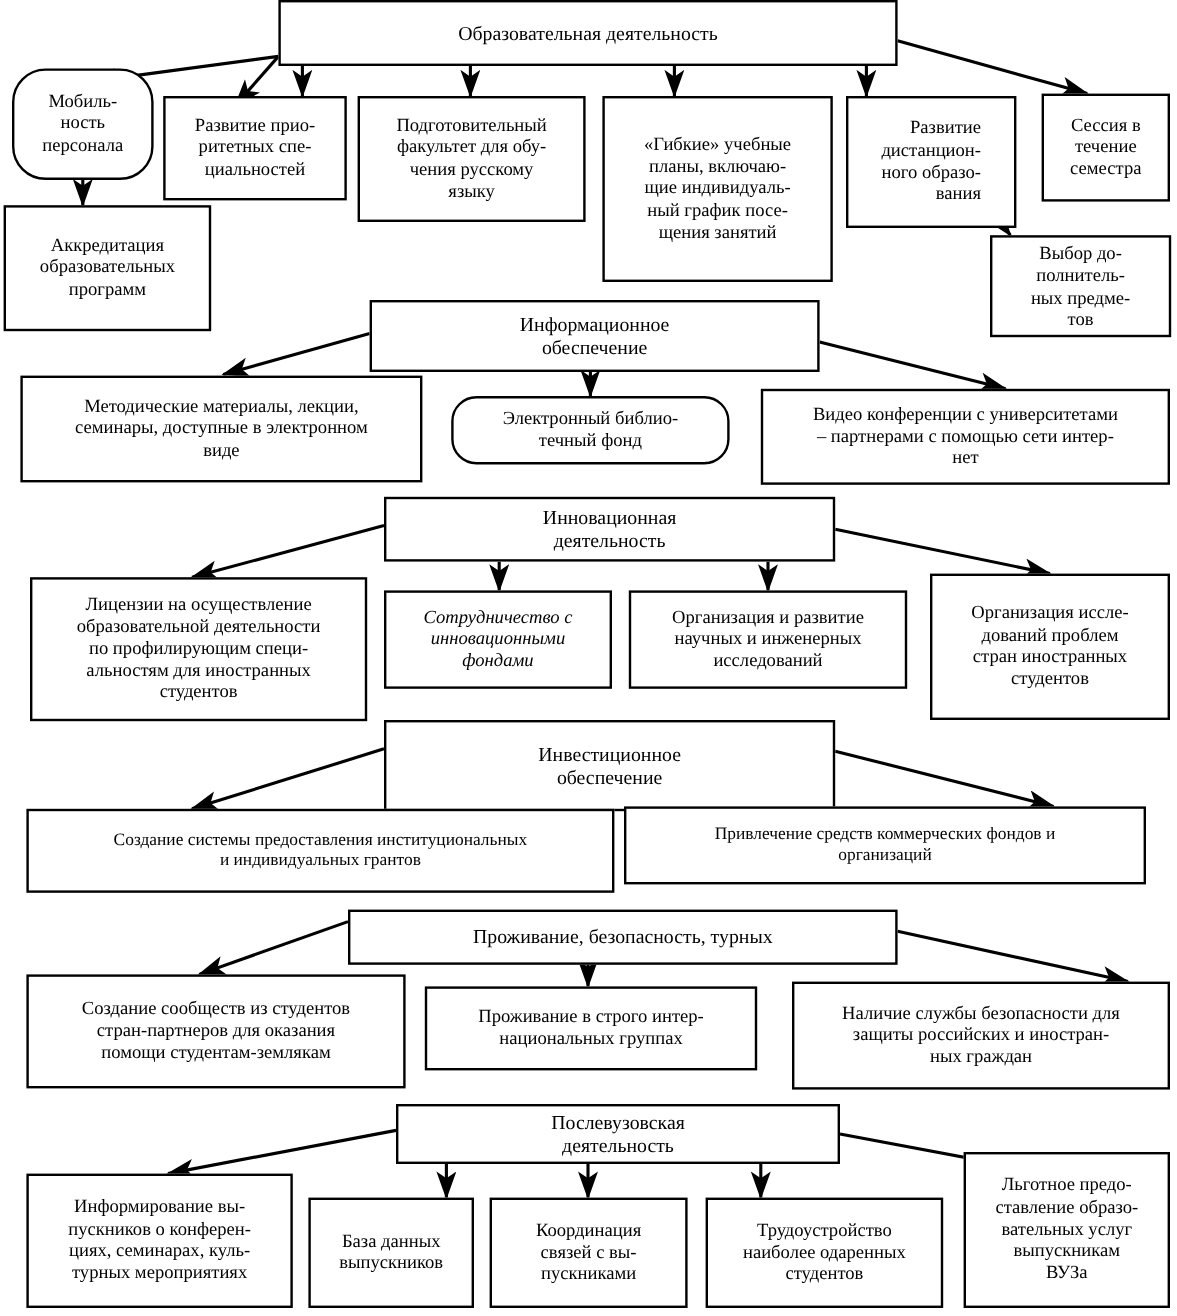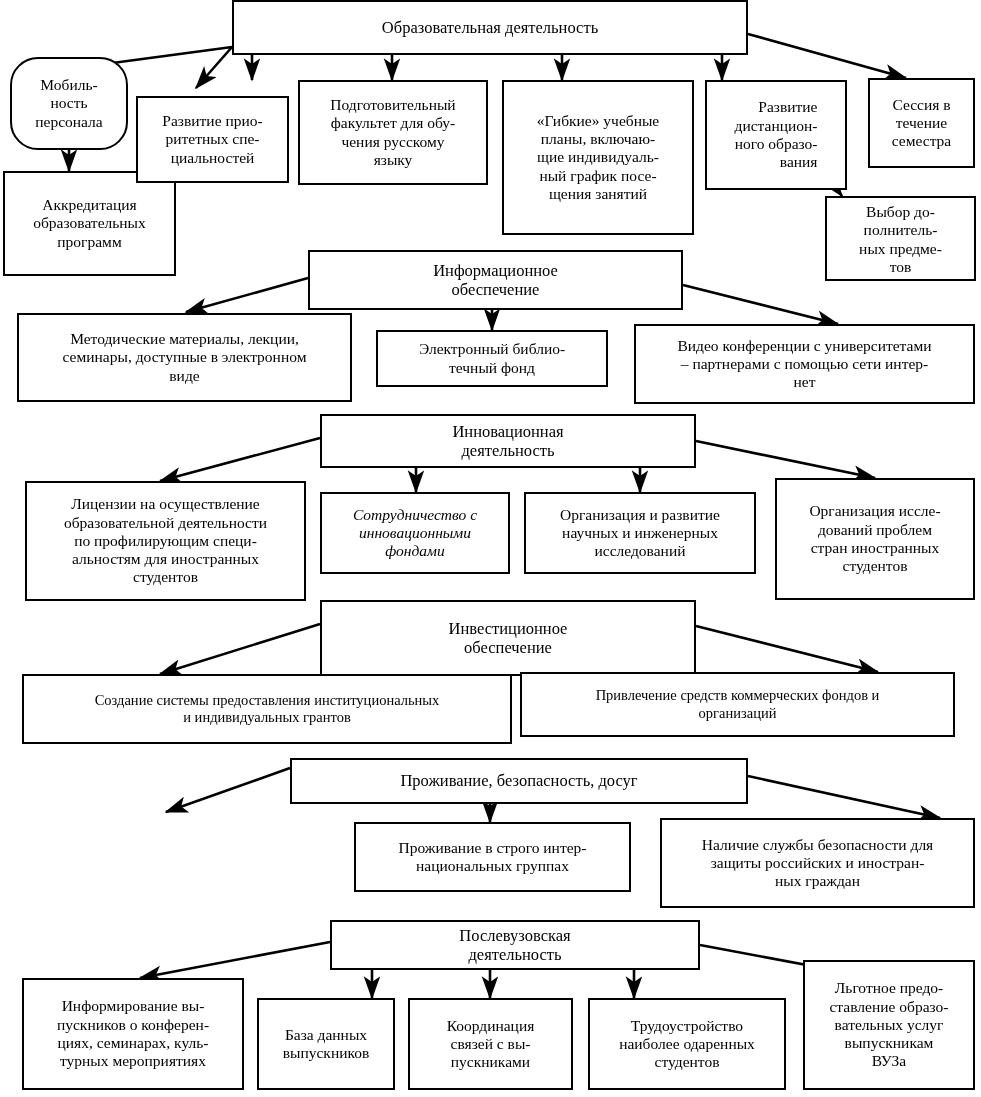--- a/index.html
+++ b/index.html
@@ -95,21 +95,21 @@
   <div class="node hub" style="left:232px;top:0px;width:516px;height:55px;">Образовательная деятельность</div>
 
   <div class="node f15" style="left:10px;top:57px;width:118px;height:93px;border-radius:28px;">Мобиль-
 ность
 персонала</div>
 
   <div class="node f15" style="left:3px;top:171px;width:173px;height:105px;">Аккредитация
 образовательных
 программ</div>
 
-  <div class="node f15" style="left:136px;top:80px;width:153px;height:87px;margin-top:16px;">Развитие прио-
+  <div class="node f15" style="left:136px;top:80px;width:153px;height:87px;">Развитие прио-
 ритетных спе-
 циальностей</div>
 
   <div class="node f15" style="left:298px;top:80px;width:190px;height:105px;">Подготовительный
 факультет для обу-
 чения русскому
 языку</div>
 
   <div class="node f15" style="left:502px;top:80px;width:192px;height:155px;">«Гибкие» учебные
 планы, включаю-
@@ -131,21 +131,21 @@
 ных предме-
 тов</div>
 
   <div class="node hub" style="left:308px;top:250px;width:375px;height:60px;">Информационное
 обеспечение</div>
 
   <div class="node f15" style="left:17px;top:313px;width:335px;height:89px;">Методические материалы, лекции,
 семинары, доступные в электронном
 виде</div>
 
-  <div class="node f15" style="left:376px;top:330px;width:232px;height:57px;">Электронный библио-
+  <div class="node f15" style="left:376px;top:330px;width:232px;height:57px;border-radius:21px;">Электронный библио-
 течный фонд</div>
 
   <div class="node f15" style="left:634px;top:324px;width:341px;height:80px;">Видео конференции с университетами
 – партнерами с помощью сети интер-
 нет</div>
 
   <div class="node hub" style="left:320px;top:414px;width:376px;height:54px;">Инновационная
 деятельность</div>
 
   <div class="node f15" style="left:25px;top:481px;width:281px;height:120px;">Лицензии на осуществление
@@ -169,22 +169,25 @@
 
   <div class="node hub" style="left:320px;top:600px;width:376px;height:76px;">Инвестиционное
 обеспечение</div>
 
   <div class="node f14" style="left:22px;top:674px;width:490px;height:70px;">Создание системы предоставления институциональных
 и индивидуальных грантов</div>
 
   <div class="node f14" style="left:520px;top:672px;width:435px;height:65px;">Привлечение  средств коммерческих фондов и
 организаций</div>
 
-  <div class="node hub" style="left:290px;top:758px;width:458px;height:46px;">Проживание, безопасность, досуг</div>
-
+  <div class="node hub" style="left:290px;top:758px;width:458px;height:46px;">Проживание, безопасность, турных</div>
+
+  <div class="node f15" style="left:22px;top:812px;width:316px;height:95px;">Создание сообществ из студентов
+стран-партнеров для оказания
+помощи студентам-землякам</div>
 
   <div class="node f15" style="left:354px;top:822px;width:277px;height:70px;">Проживание в строго интер-
 национальных группах</div>
 
   <div class="node f15" style="left:660px;top:818px;width:315px;height:90px;">Наличие службы безопасности для
 защиты  российских и иностран-
 ных граждан</div>
 
   <div class="node hub" style="left:330px;top:920px;width:370px;height:50px;">Послевузовская
 деятельность</div>

